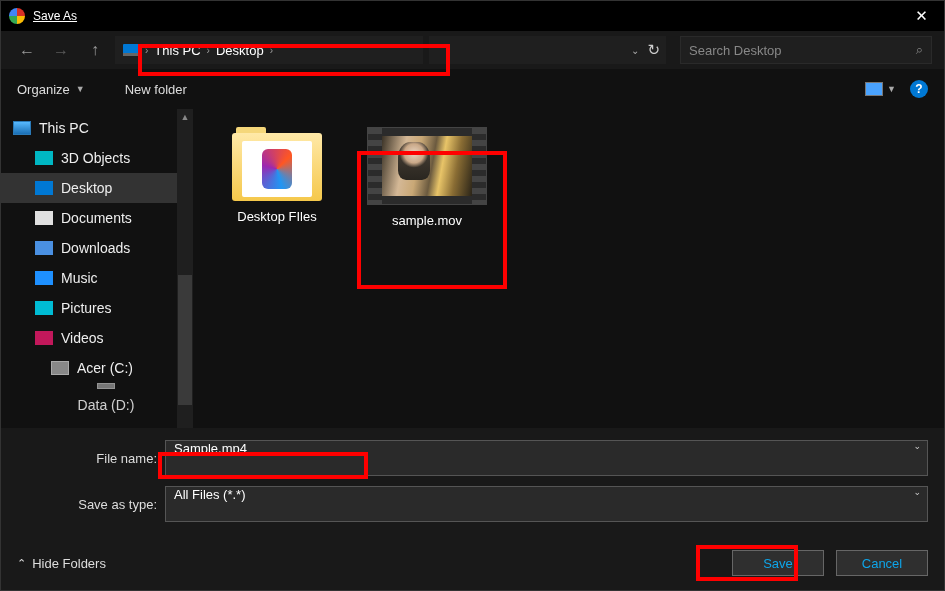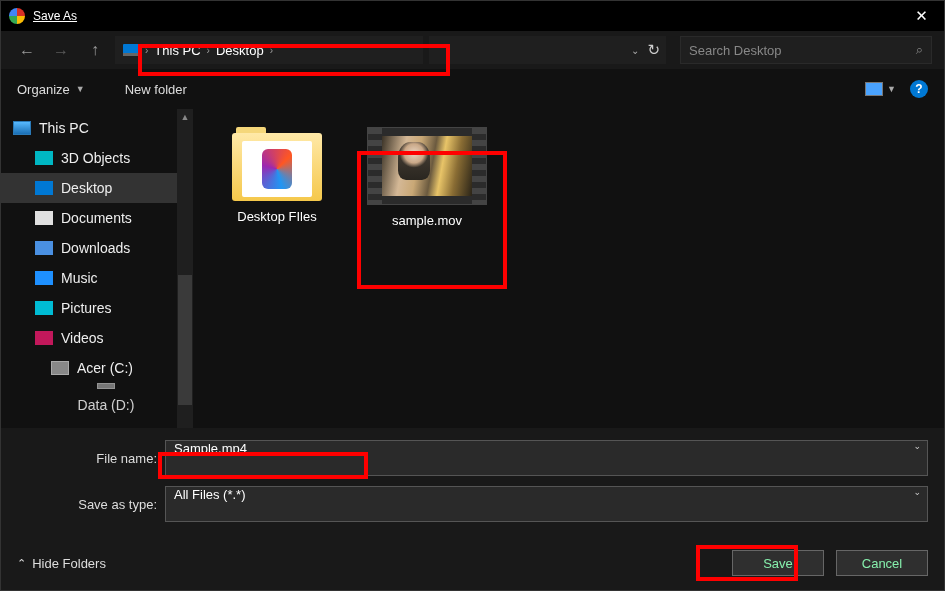--- a/index.html
+++ b/index.html
@@ -75,21 +75,21 @@
   
   .bottom { background:#191919; padding:12px 16px 10px 16px; }
   .formrow { display:flex; align-items:center; margin-bottom:10px; }
   .formrow label { width:148px; text-align:right; padding-right:8px; color:#ddd; font-size:13px; }
   .combo { flex:1; height:36px; background:#2a2a2a; border:1px solid #555; color:#fff; display:flex; align-items:flex-start; padding:0 8px; font-size:13px; position:relative; max-width: 768px;}
   .combo .dd { position:absolute; right:6px; font-size:9px; color:#ccc; }
 
   .footer { display:flex; align-items:center; padding:8px 16px 14px 16px; background:#191919; }
   .footer .hide { display:flex; align-items:center; gap:6px; color:#ddd; font-size:13px; }
   .footer .spacer { flex:1; }
-  .btn { width:92px; height:26px; background:#2f2f2f; border:1px solid #666; color:#86efac; font-size:13px; display:flex; align-items:center; justify-content:center; margin-left:12px; }
+  .btn { width:92px; height:26px; background:#2f2f2f; border:1px solid #666; color:#0ea5e9; font-size:13px; display:flex; align-items:center; justify-content:center; margin-left:12px; }
 </style>
 </head>
 <body>
 
 <div class="window">
 
   <div class="titlebar">
     <div class="app-icon"></div>
     <div class="title">Save As</div>
     <div class="spacer"></div>

